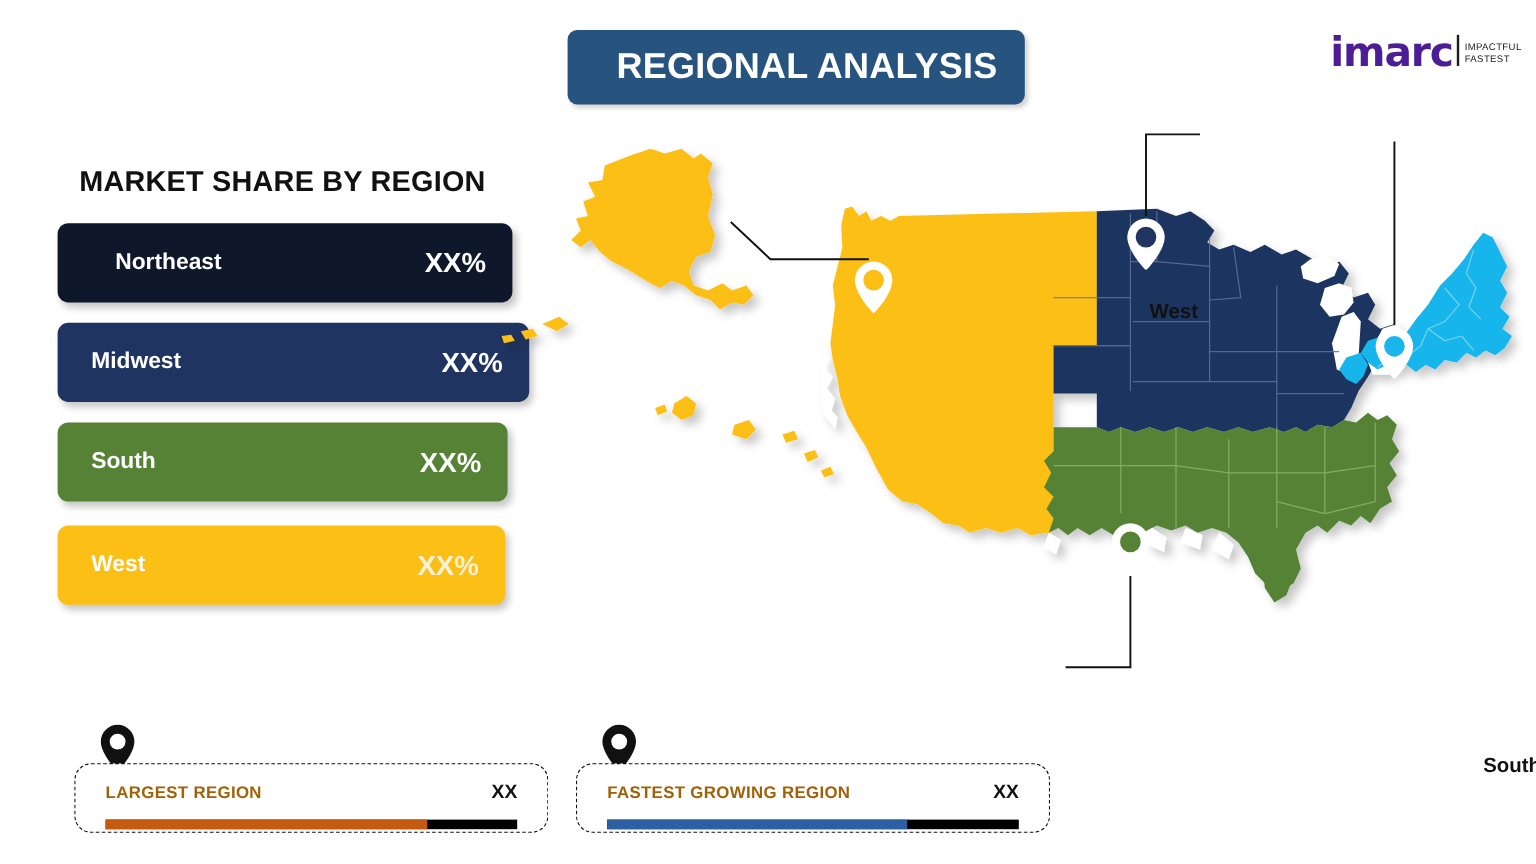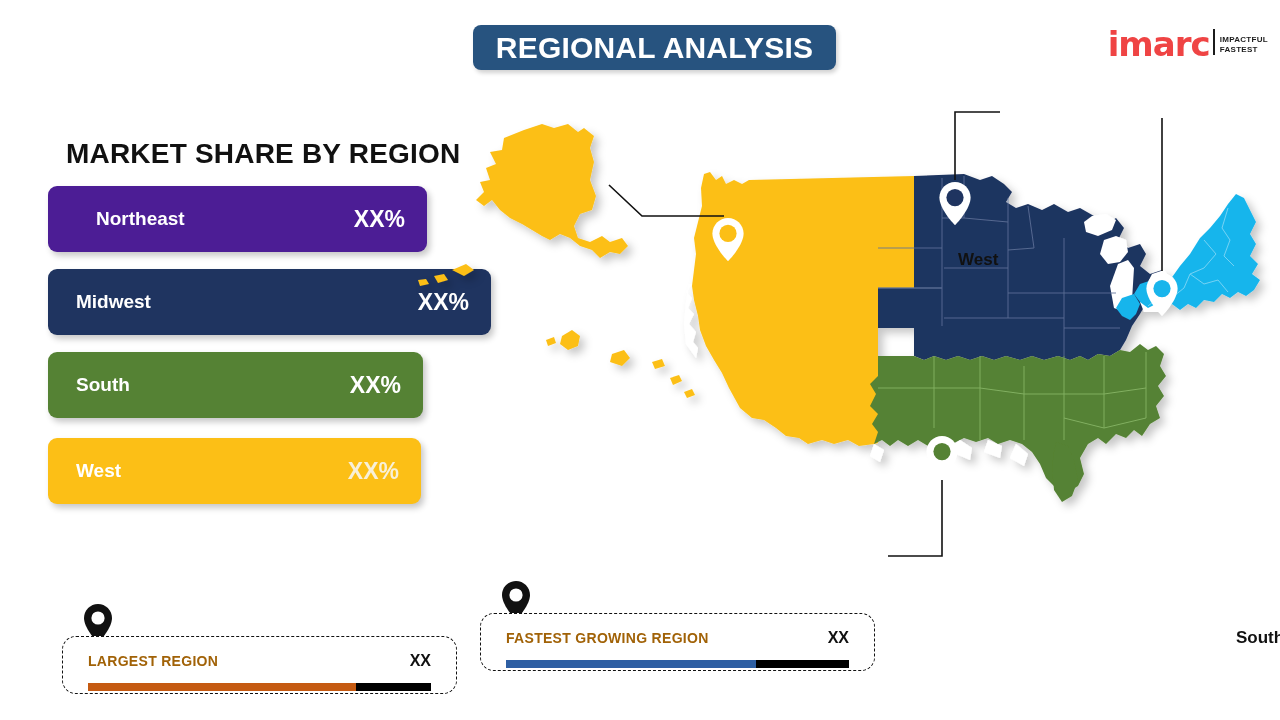--- a/index.html
+++ b/index.html
@@ -5,54 +5,55 @@
   html,body{margin:0;padding:0;}
   body{
     width:1280px;height:720px;background:#ffffff;overflow:hidden;position:relative;
     font-family:"Liberation Sans", sans-serif;
     -webkit-font-smoothing:antialiased;
   }
   .stage{position:absolute;inset:0;}
 
   
   #title-banner{
-    position:absolute;left:473px;top:25px;width:363px;height:45px;
+    position:absolute;left:473px;top:25px;width:363px;height:62px;
     background:#27537F;border-radius:8px;
     display:flex;align-items:center;justify-content:center;
     box-shadow:2px 3px 4px rgba(0,0,0,.18);
+    padding-left:18px;
   }
   #title-banner .txt{
     color:#ffffff;font-size:30px;font-weight:bold;letter-spacing:.2px;
     white-space:nowrap;
   }
 
   
   #logo{position:absolute;right:12px;top:14px;display:flex;align-items:flex-end;height:44px;}
   #logo .mark{
-    color:#ef4444;font-size:34px;font-weight:bold;line-height:28px;
+    color:#4c1d95;font-size:34px;font-weight:bold;line-height:28px;
     letter-spacing:-1px;font-family:"DejaVu Sans", sans-serif;margin-top:48px;
   }
   #logo .rule{width:2px;height:26px;background:#1b1b1b;margin:0 5px 3px 3px;}
   #logo .sub{display:flex;flex-direction:column;justify-content:center;margin-bottom:3px;}
-  #logo .sub span{font-size:8px;font-weight:bold;color:#1b1b1b;line-height:10px;letter-spacing:.3px;}
+  #logo .sub span{font-size:8px;font-weight:normal;color:#1b1b1b;line-height:10px;letter-spacing:.3px;}
 
   
   #panel-heading{
     position:absolute;left:66px;top:138px;
-    font-size:28px;font-weight:bold;color:#111;letter-spacing:.2px;white-space:nowrap;
+    font-size:24px;font-weight:bold;color:#111;letter-spacing:.2px;white-space:nowrap;
   }
   .bar{
     position:absolute;left:48px;height:66px;border-radius:9px;
     display:flex;align-items:center;box-sizing:border-box;padding:0 22px 0 28px;
     box-shadow:3px 4px 6px rgba(0,0,0,.22);
   }
   .bar .label{color:#fff;font-size:19px;font-weight:bold;}
   .bar .value{color:#fff;font-size:23px;font-weight:bold;margin-left:auto;}
   #bar-0{top:186px;width:379px;background:#19B5EC;}
-  #bar-1{top:269px;width:443px;background:#1F3460;}
+  #bar-1{top:269px;width:393px;background:#1F3460;}
   #bar-2{top:352px;width:375px;background:#558234;}
   #bar-3{top:438px;width:373px;background:#FCBF16;}
   #bar-3 .value{color:#F8F0D8;}
 
   
   .callout{position:absolute;}
   .callout .pin{position:absolute;left:18px;top:-34px;}
   .callout .box{
     position:absolute;left:0;top:0;box-sizing:border-box;
     border:1.5px dashed #111;border-radius:14px;background:#fff;
@@ -62,21 +63,21 @@
     display:flex;align-items:baseline;
   }
   .callout .cap{font-size:14px;font-weight:bold;color:#a16207;letter-spacing:.3px;white-space:nowrap;}
   .callout .num{font-size:16px;font-weight:bold;color:#111;margin-left:auto;}
   .callout .track{
     position:absolute;left:26px;right:26px;top:47px;height:8px;background:#000;border-radius:0;
   }
   .callout .fill{position:absolute;left:0;top:0;height:8px;}
   #callout-largest{left:62px;top:636px;width:395px;height:58px;}
   #callout-largest .box{width:395px;height:58px;}
-  #callout-fastest{left:480px;top:613px;width:395px;height:58px;}
+  #callout-fastest{left:480px;top:636px;width:395px;height:58px;}
   #callout-fastest .box{width:395px;height:58px;}
 
   
   #map{position:absolute;left:404px;top:88px;width:876px;height:500px;}
   #map svg{display:block;width:100%;height:100%;}
   .maplabel{
     position:absolute;font-size:17px;font-weight:bold;color:#111;white-space:nowrap;
   }
   #label-west{left:554px;top:162px;}
   #label-south{left:832px;top:540px;}
@@ -94,21 +95,21 @@
     <span class="mark">imarc</span>
     <span class="rule"></span>
     <span class="sub">
       <span>IMPACTFUL</span>
       <span>FASTEST</span>
     </span>
   </div>
 
   <div id="panel-heading">MARKET SHARE BY REGION</div>
 
-  <div class="bar" id="bar-0" style="background: #4c1d95; padding-left: 48px;">
+  <div class="bar" id="bar-0" style="background: #0f172a; padding-left: 48px;">
     <span class="label">Northeast</span>
     <span class="value">XX%</span>
   </div>
   <div class="bar" id="bar-1" style="background: rgb(31, 52, 96);">
     <span class="label">Midwest</span>
     <span class="value">XX%</span>
   </div>
   <div class="bar" id="bar-2" style="background: rgb(85, 130, 52);">
     <span class="label">South</span>
     <span class="value">XX%</span>

